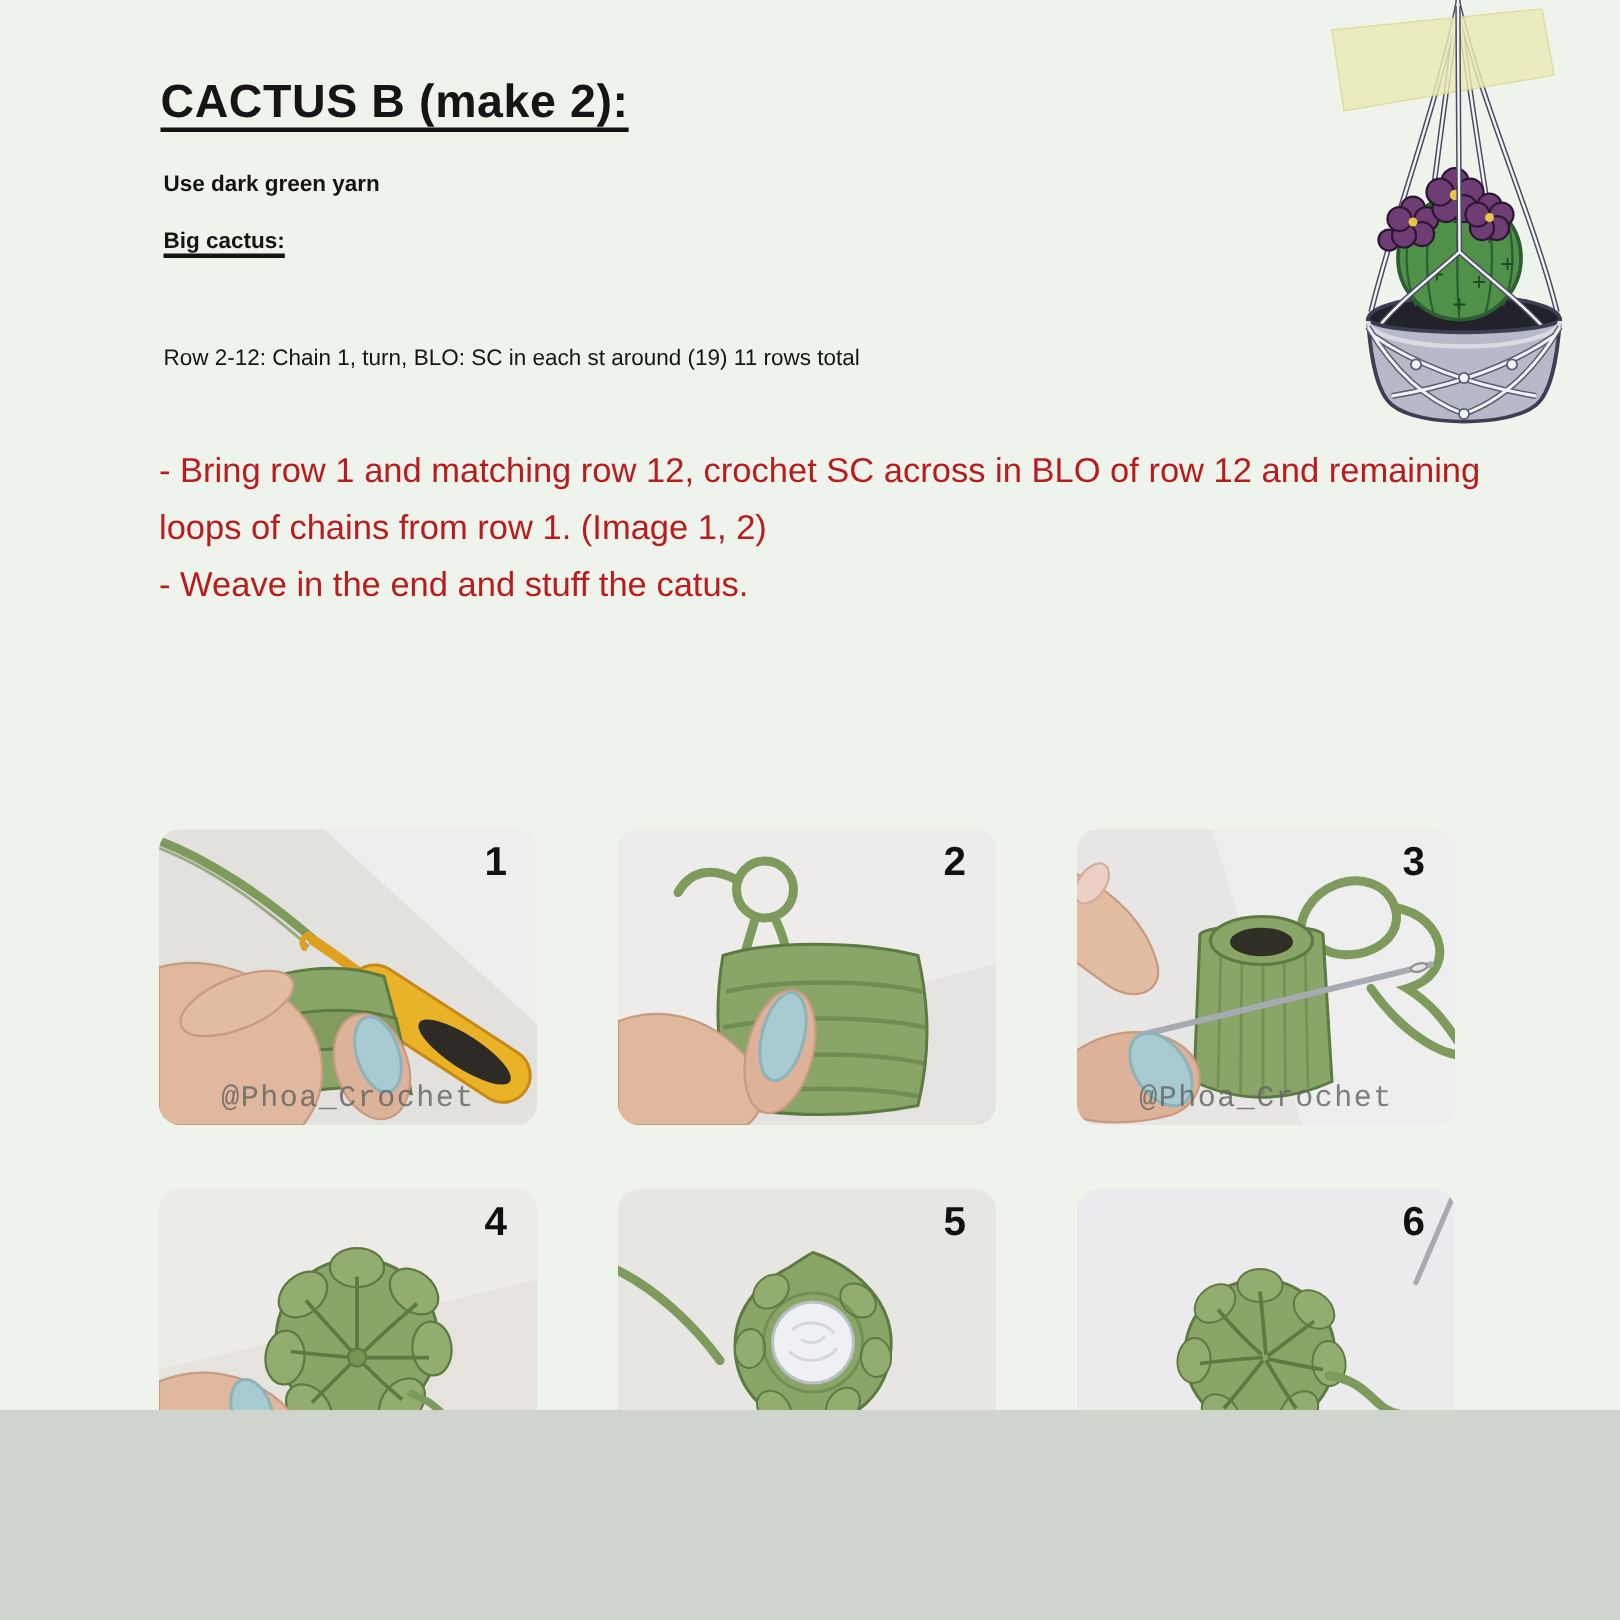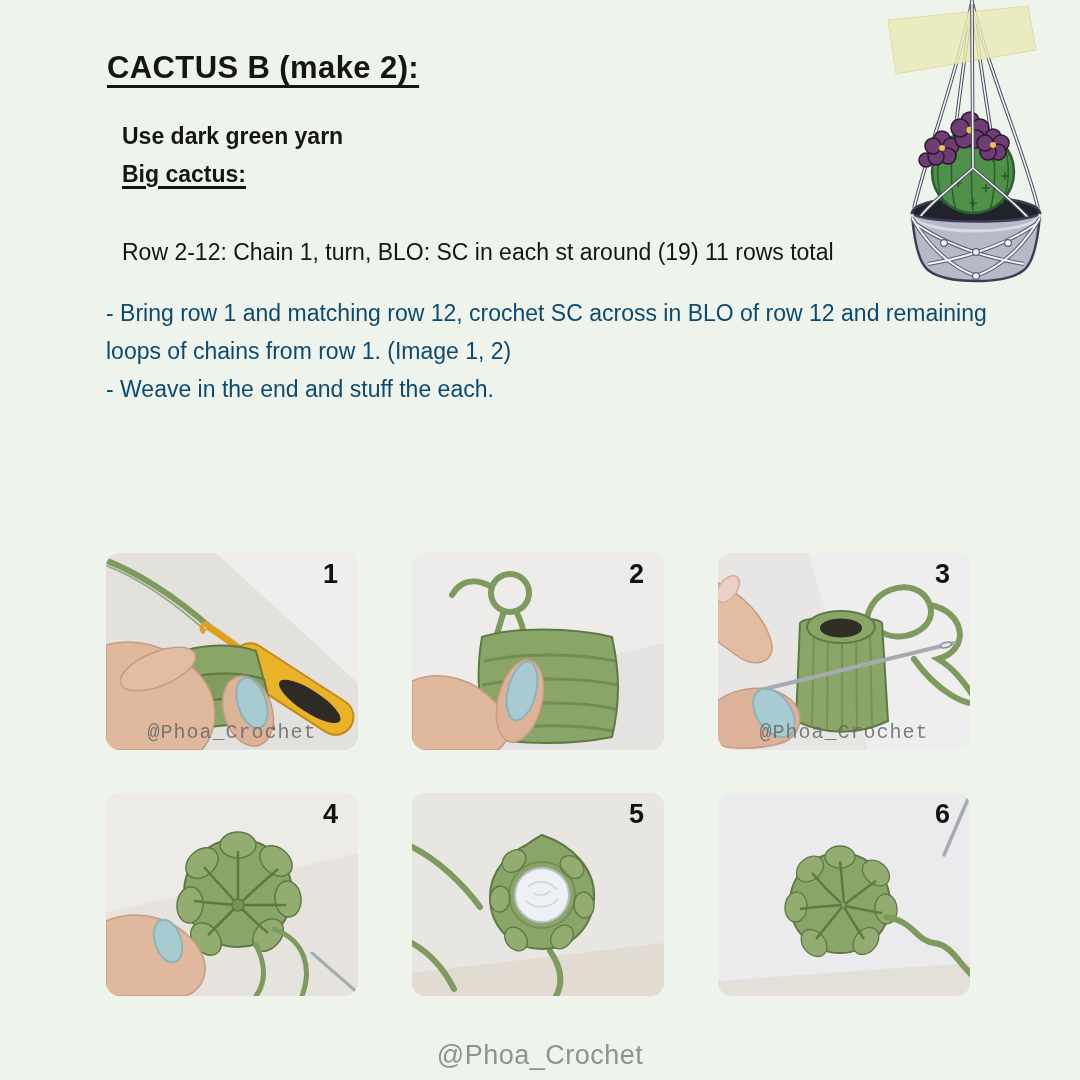--- a/index.html
+++ b/index.html
@@ -1,31 +1,31 @@
 <!DOCTYPE html>
 <html><head>
 <meta charset="utf-8">
 <style>
   html,body{margin:0;padding:0;background:#cfd4cc;}
   .page{
-    position:relative;width:1080px;height:1080px;overflow:hidden;
+    position:relative;width:1080px;height:940px;overflow:hidden;
     background:#eef3ec;
     font-family:"Liberation Sans",sans-serif;color:#151515;
   }
   .title{
     position:absolute;left:107px;top:50px;margin:0;
     font-size:31px;font-weight:bold;letter-spacing:.4px;
     text-decoration:underline;text-decoration-thickness:3px;text-underline-offset:7px;
   }
-  .tline{position:absolute;left:108px;margin:14px;font-size:23px;line-height:28px;white-space:nowrap;}
+  .tline{position:absolute;left:108px;margin:1px;font-size:15px;line-height:28px;white-space:nowrap;}
   .bold{font-weight:bold;}
   .u{text-decoration:underline;text-decoration-thickness:2.5px;text-underline-offset:4px;}
   .steps{
     position:absolute;left:106px;top:294px;width:902px;
-    color:#0c4a6e;font-size:23px;line-height:38px;
+    color:#b91c1c;font-size:23px;line-height:38px;
   }
   .steps p{margin:0;}
   .photo{
     position:absolute;width:252px;margin:0;border-radius:14px;overflow:hidden;
     background:#e4e2e0;
   }
   .photo svg{display:block;width:100%;height:100%;}
   .ph-num{
     position:absolute;top:6px;right:20px;
     font-size:27px;font-weight:bold;color:#111;
@@ -156,21 +156,21 @@
     </svg>
   </div>
 
   <h1 class="title">CACTUS B (make 2):</h1>
   <p class="tline bold" style="top:108px">Use dark green yarn</p>
   <p class="tline bold u" style="top:146px">Big cactus:</p>
   <p class="tline" style="top:224px">Row 2-12: Chain 1, turn, BLO: SC in each st around (19) 11 rows total</p>
 
   <div class="steps">
     <p>- Bring row 1 and matching row 12, crochet SC across in BLO of row 12 and remaining loops of chains from row 1. (Image 1, 2)</p>
-    <p>- Weave in the end and stuff the each.</p>
+    <p>- Weave in the end and stuff the catus.</p>
   </div>
 
   <figure class="photo" style="left:106px;top:553px;height:197px">
     <svg viewBox="0 0 252 197" preserveAspectRatio="none">
       <rect width="252" height="197" fill="#e3e1de"></rect>
       <polygon points="252,0 252,130 110,0" fill="#efeeec"></polygon>
       <path d="M-4,6 C30,18 70,44 106,76" stroke="#7e9a5c" stroke-width="6" fill="none" stroke-linecap="round"></path>
       <path d="M-4,11 C30,23 66,48 100,78" stroke="#69854a" stroke-width="2" fill="none" opacity=".6"></path>
       <path d="M100,70 q-7,3 -3,9" stroke="#dfa11d" stroke-width="4" fill="none" stroke-linecap="round"></path>
       <path d="M103,74 C112,80 122,87 134,96" stroke="#dfa11d" stroke-width="7" fill="none" stroke-linecap="round"></path>

